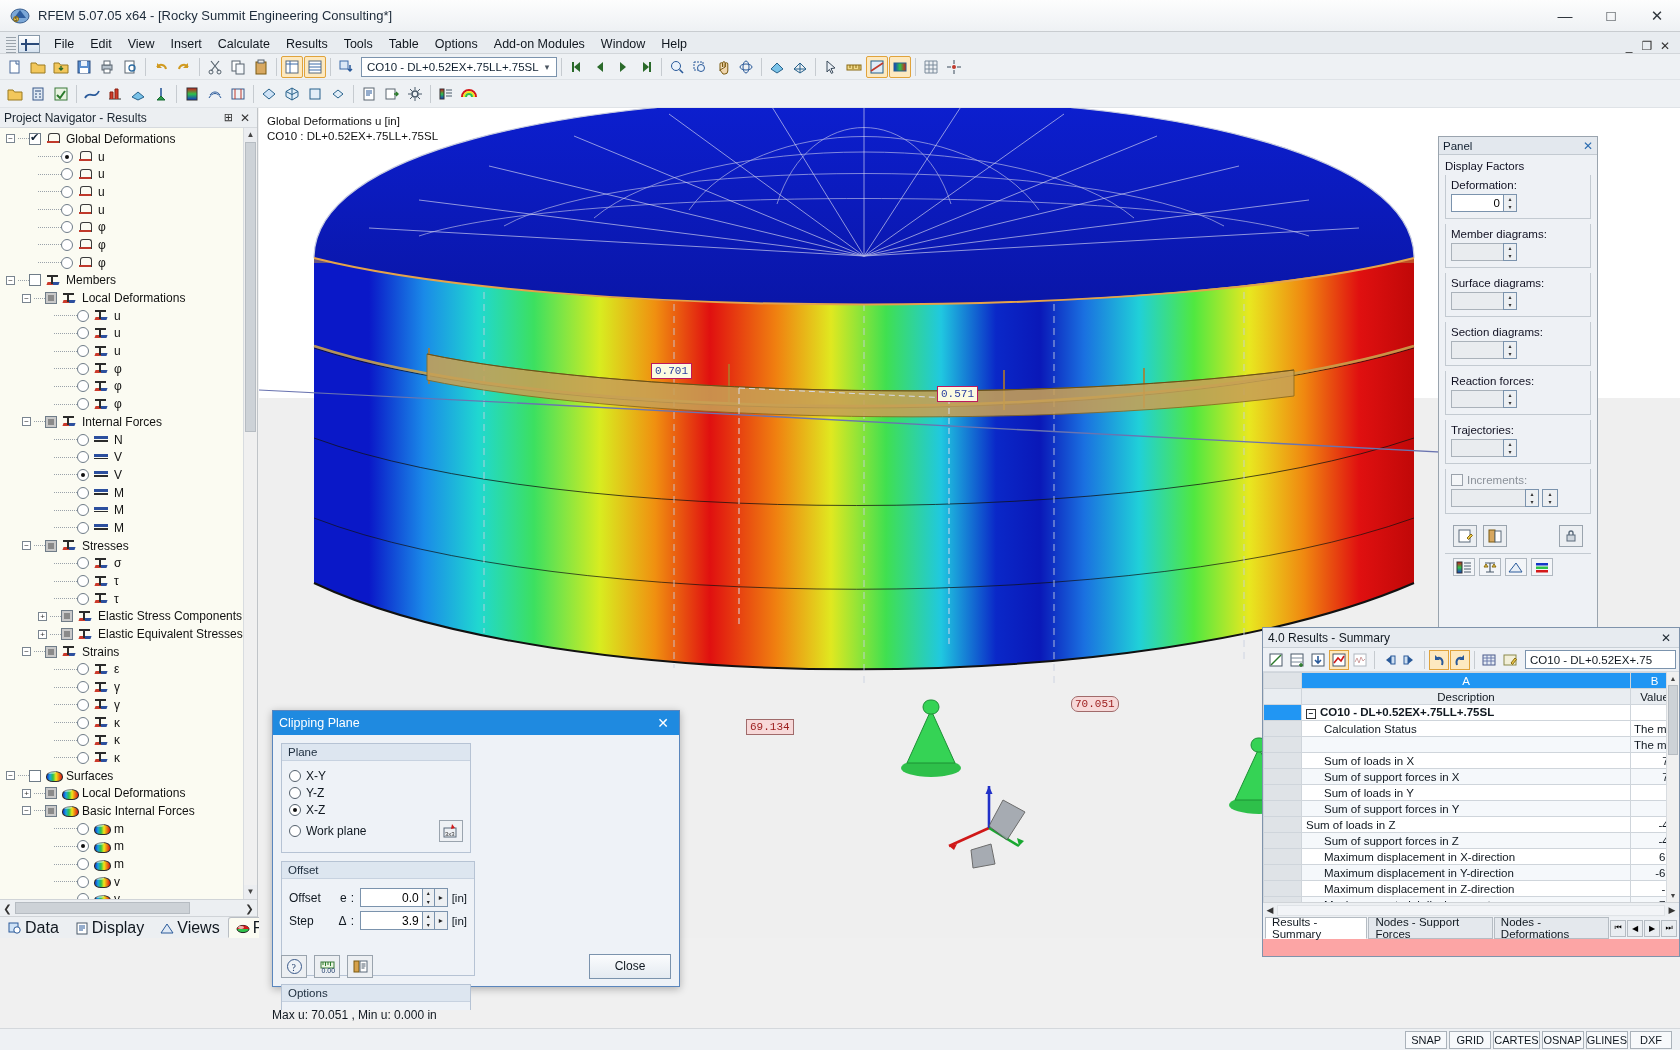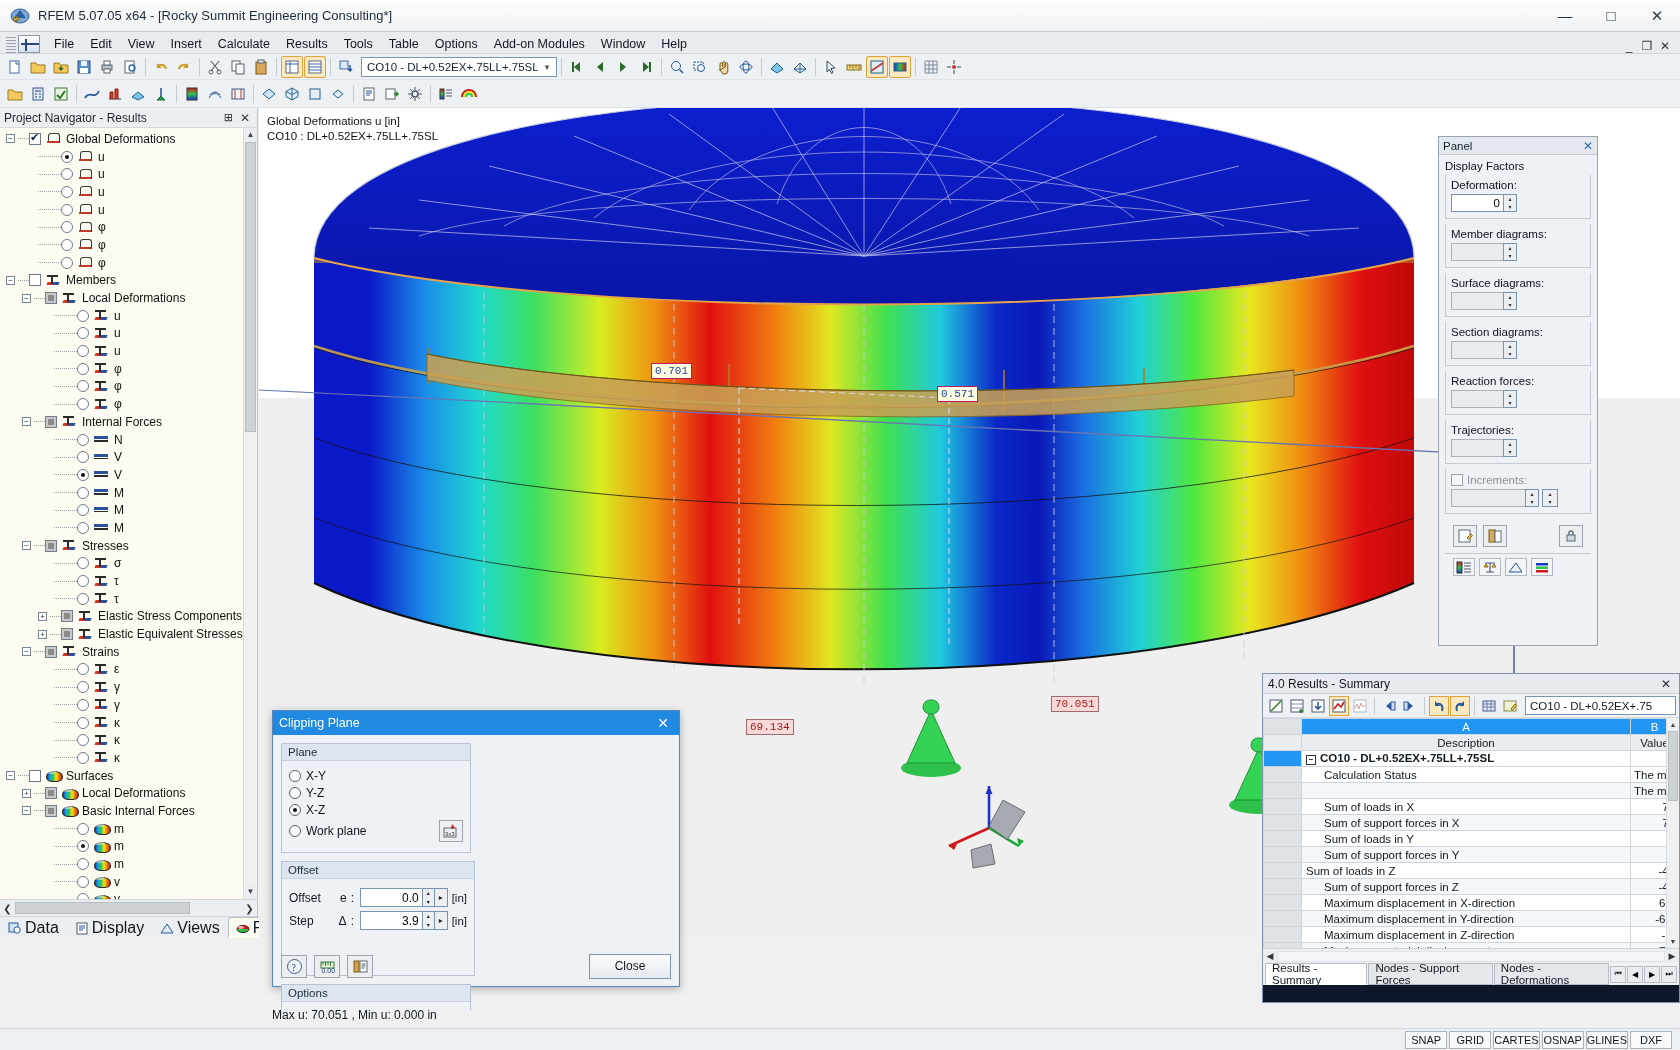--- a/index.html
+++ b/index.html
@@ -211,22 +211,22 @@
         display:flex; align-items:center; padding:0 8px; }
   .foot-btn { width:26px; height:23px; border:1px solid #9aa4ae; background:#eceff2;
         margin-right:7px; display:flex; align-items:center; justify-content:center;}
   .close-btn { margin-left:auto; width:82px; height:25px; border:1px solid #7b93ad;
         background:linear-gradient(#fbfcfd,#e4eaf1); font-size:12px; color:#101820;
         display:flex; align-items:center; justify-content:center;}
   .wp-btn { width:24px; height:22px; border:1px solid #9aa4ae; background:#eef1f4;
         display:flex; align-items:center; justify-content:center; margin-left:auto;}
 
   
-  .rs { position:absolute; left:1262px; top:673px; width:418px; height:330px;
-        background:#0f172a; border:1px solid #7f93ab; }
+  .rs { position:absolute; left:1262px; top:627px; width:418px; height:330px;
+        background:#fca5a5; border:1px solid #7f93ab; }
   .rs-title { height:20px; background:#e7ebf0; border-bottom:1px solid #c9d0d7;
         display:flex; align-items:center; padding:0 5px; font-size:12px; color:#101820;}
   .rs-title .x { margin-left:auto; font-size:12px; color:#202a34; padding:0 3px;}
   .rs-tools { height:24px; display:flex; align-items:center; gap:1px; padding:2px 3px;
         background:#eef1f5; border-bottom:1px solid #d5dae0;}
   .rtb { width:20px; height:20px; border:1px solid transparent; display:flex;
         align-items:center; justify-content:center; }
   .rtb.act { border-color:#e0a33c; background:#fde9c0; }
   .rs-combo { margin-left:4px; height:19px; flex:1; background:#fff; border:1px solid #7b93ad;
         font-size:11.5px; display:flex; align-items:center; padding-left:4px; color:#101820;
@@ -1182,21 +1182,21 @@
     <div class="vp-label">
       <div>Global Deformations u [in]</div>
       <div>CO10 : DL+0.52EX+.75LL+.75SL</div>
     </div>
 
     <div id="value-tags">
         <div class="valtag blue" style="left: 392px; top: 255px;">0.701</div>
         <div class="valtag blue" style="left: 678px; top: 278px;">0.571</div>
         <div class="valtag blue" style="left: 1180px; top: 237px;">0.703</div>
         <div class="valtag red" style="left: 487px; top: 611px;">69.134</div>
-        <div class="valtag red" style="left: 792px; top: 588px;">70.051</div>
+        <div class="valtag red" style="left: 812px; top: 588px; border-radius: 7px;">70.051</div>
         <div class="valtag red" style="left: 1100px; top: 643px;">64.555</div>
       </div>
 
     <div class="dimtag" style="left:1232px; top:450px;">9.50 ft</div>
   </div>
 
   <div class="panel">
     <div class="panel-title">
       <span>Panel</span>
       <span class="x">✕</span>

